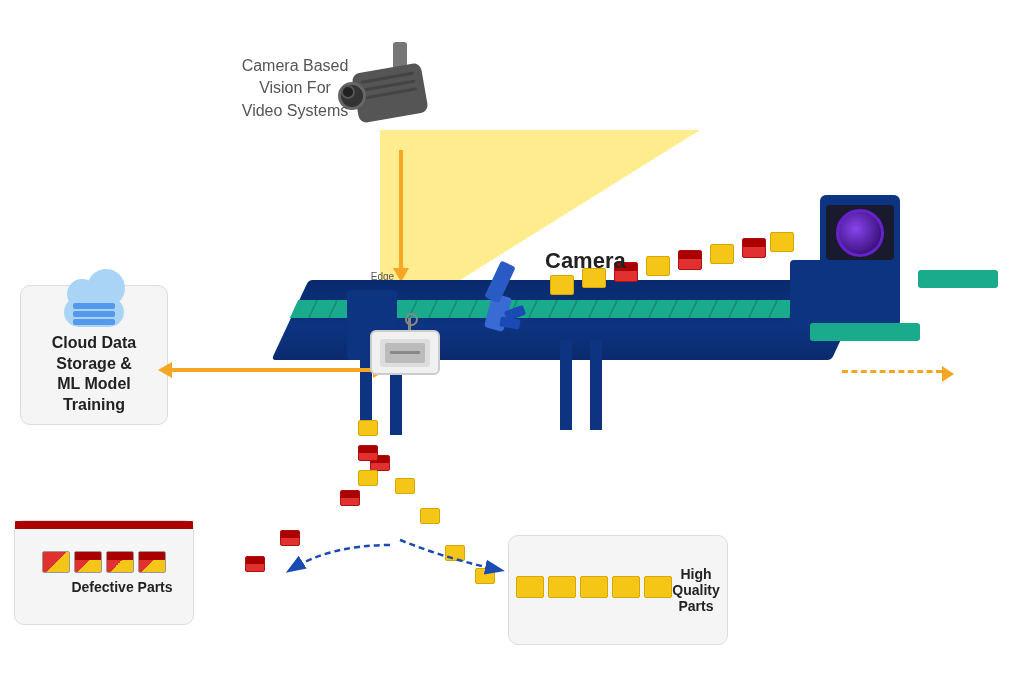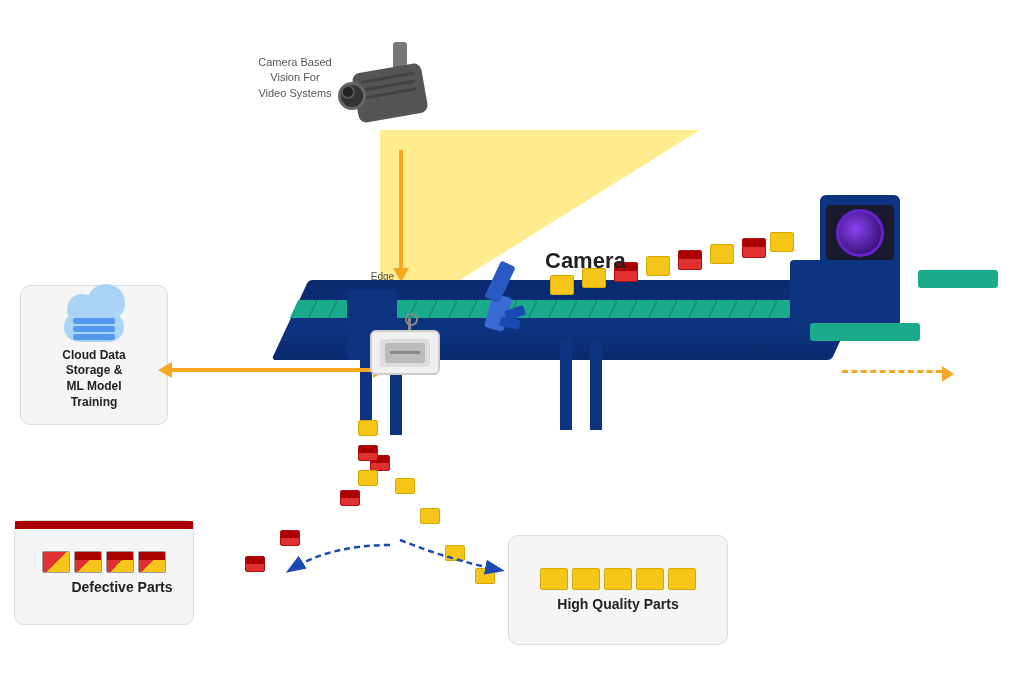--- a/index.html
+++ b/index.html
@@ -371,21 +371,21 @@
       width: 42px;
       height: 22px;
     }
     .server-bar {
       height: 6px;
       background: #5599ee;
       border-radius: 2px;
       margin-bottom: 2px;
     }
     .cloud-label {
-      font-size: 12px;
+      font-size: 16px;
       font-weight: bold;
       color: #222;
       text-align: center;
       line-height: 1.3;
     }
 
     
     .defective-box {
       position: absolute;
       left: 14px;
@@ -418,21 +418,20 @@
     .quality-box {
       position: absolute;
       left: 508px;
       top: 535px;
       width: 220px;
       height: 110px;
       background: #f5f5f5;
       border: 1.5px solid #ddd;
       border-radius: 10px;
       display: flex;
-      flex-direction: column;
       align-items: center;
       justify-content: center;
       padding: 24px;
     }
     .quality-parts-row {
       display: flex;
       gap: 4px;
       margin-bottom: 6px;
     }
     .quality-label {
@@ -491,21 +490,21 @@
       font-size: 22px;
       font-weight: bold;
       color: #222;
     }
 
     
     .camera-label {
       position: absolute;
       left: 240px;
       top: 55px;
-      font-size: 11px;
+      font-size: 16px;
       color: #555;
       text-align: center;
       line-height: 1.4;
       width: 110px;
     }
 
     
     .edge-label {
       position: absolute;
       left: 340px;

